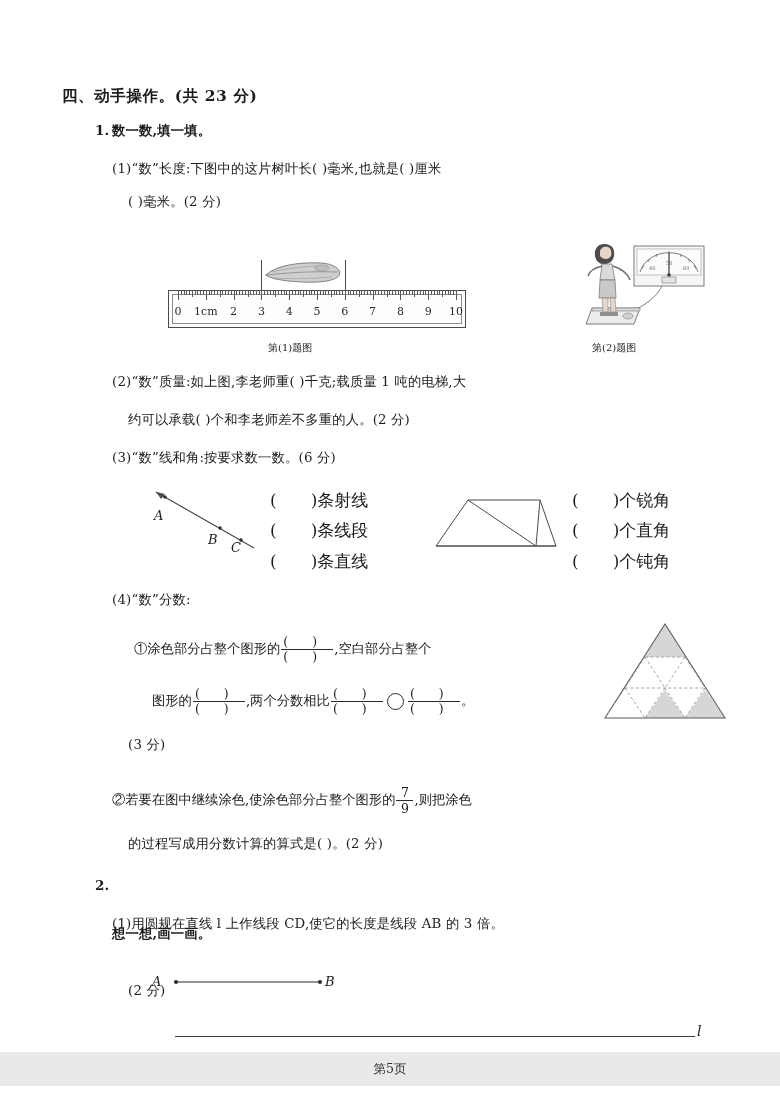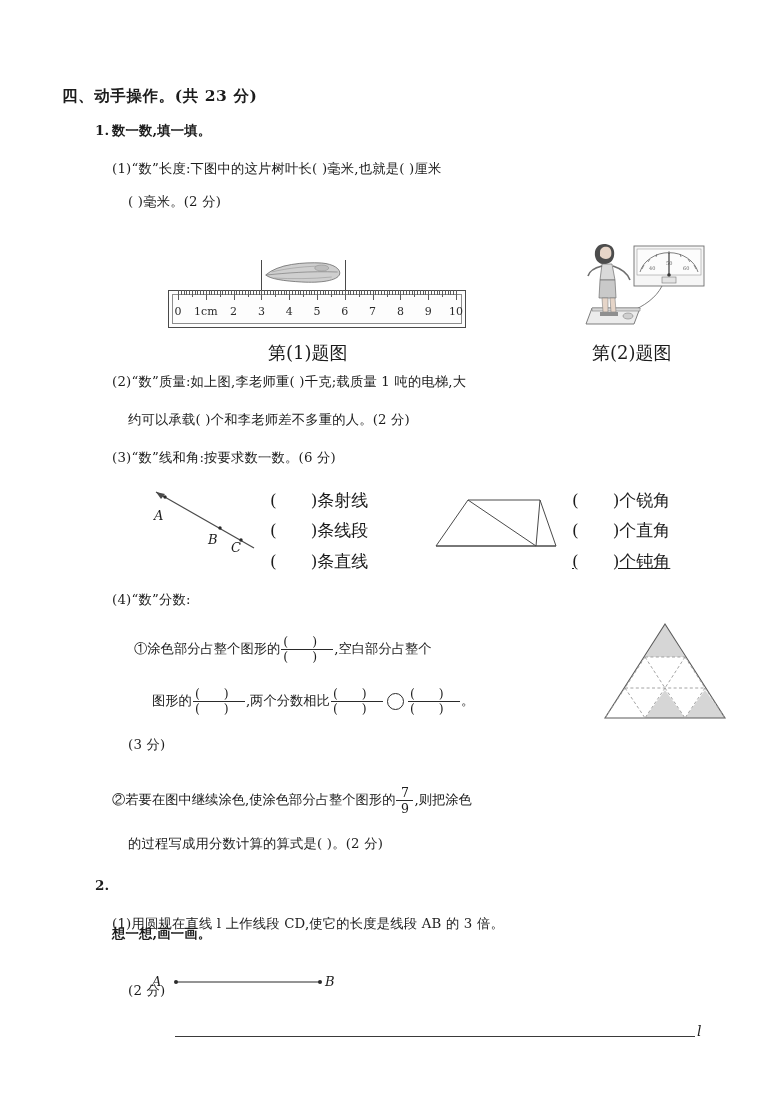--- a/index.html
+++ b/index.html
@@ -33,21 +33,21 @@
   .qtext {
     position: absolute;
     font-size: 13.3px;
     letter-spacing: 0.2px;
     white-space: nowrap;
   }
 
   
   .caption {
     position: absolute;
-    font-size: 18px;
+    font-size: 10px;
     white-space: nowrap;
   }
 
   
   .ruler-wrap { position: absolute; left: 168px; top: 258px; width: 320px; height: 72px; }
   .ruler-body {
     position: absolute; left: 0; top: 32px; width: 298px; height: 38px;
     border: 1px solid #4a4a4a;
     background: #fdfdfd;
   }
@@ -375,21 +375,21 @@
       <line x1="8" y1="54" x2="128" y2="54" stroke="#4a4a4a" stroke-width="1"></line>
     </svg>
   </div>
 
   <div class="count-row" style="left:572px; top:489px;">
     <span>(</span><span style="display:inline-block;width:34px;"></span><span>)个锐角</span>
   </div>
   <div class="count-row" style="left:572px; top:519px;">
     <span>(</span><span style="display:inline-block;width:34px;"></span><span>)个直角</span>
   </div>
-  <div class="count-row" style="left:572px; top:550px;text-decoration:underline;">
+  <div class="count-row" style="left:572px; top:550px;">
     <span>(</span><span style="display:inline-block;width:34px;"></span><span>)个钝角</span>
   </div>
 
   <div class="qtext" style="left:112px; top:591px;">(4)“数”分数:</div>
 
   <div class="inlinefrac-line" style="left:134px; top:636px;">
     <span>①涂色部分占整个图形的</span><span class="fr"><span class="num"><span>(</span><span>)</span></span><span class="bar"></span><span class="den"><span>(</span><span>)</span></span></span><span>,空白部分占整个</span>
   </div>
 
   <div class="inlinefrac-line" style="left:152px; top:688px;">
@@ -441,14 +441,17 @@
       <circle cx="24" cy="16" r="2" fill="#2a2a2a"></circle>
       <circle cx="168" cy="16" r="2" fill="#2a2a2a"></circle>
     </svg>
     <div class="pt-label" style="left:0px; top:8px;">A</div>
     <div class="pt-label" style="left:173px; top:8px;">B</div>
   </div>
 
   <div class="foot-line"></div>
   <div class="foot-l">l</div>
 
+  <div class="pagebar">
+    <span>第5页</span>
+  </div>
 
 </div>
 
 </body></html>

